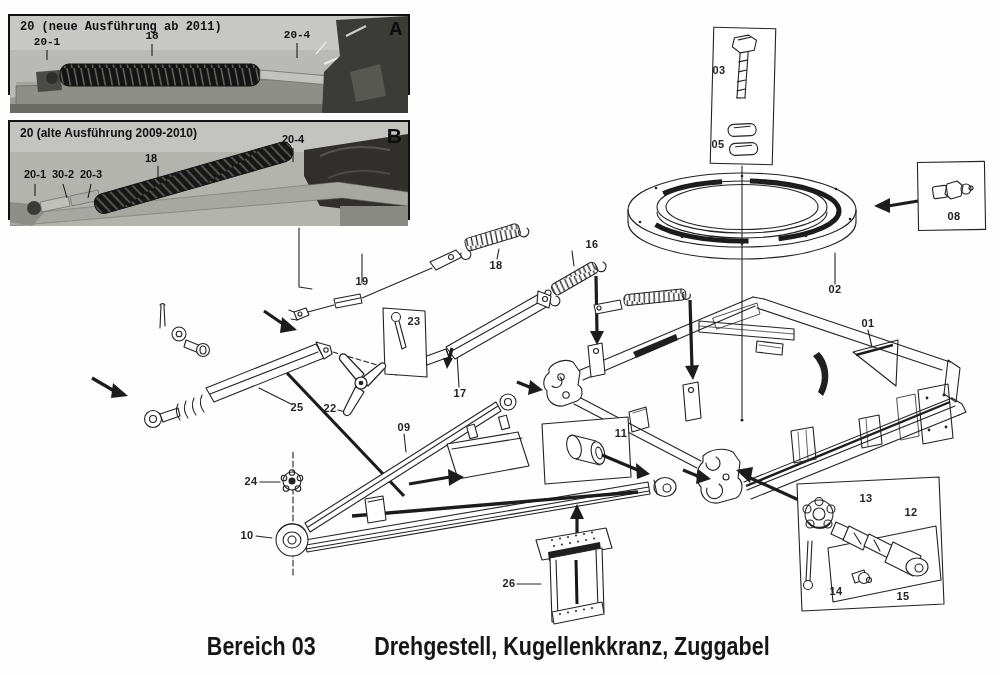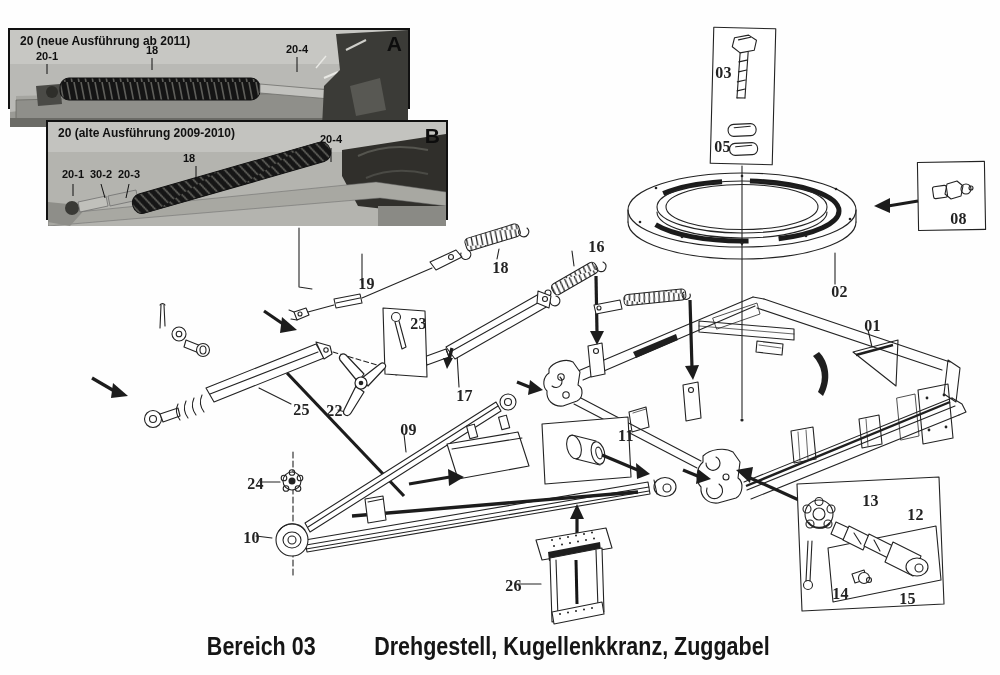--- a/index.html
+++ b/index.html
@@ -3,22 +3,22 @@
 <meta charset="utf-8">
 <style>
   html,body{margin:0;padding:0;background:#e8e8e8;font-family:"Liberation Sans",sans-serif;}
   #canvas{position:relative;width:1000px;height:675px;background:#fefefe;overflow:hidden;margin:0 auto;}
   #mainsvg{position:absolute;left:0;top:0;}
   .ln{stroke:#232323;fill:none;stroke-width:1.1;stroke-linecap:round;stroke-linejoin:round;}
   .wh{fill:#ffffff;stroke:#232323;stroke-width:1.1;stroke-linejoin:round;}
   .dk{fill:#1f1f1f;stroke:none;}
   .arrow{fill:#1c1c1c;stroke:none;}
   .ashaft{stroke:#1c1c1c;fill:none;stroke-width:3.2;stroke-linecap:butt;}
-  .part-label{position:absolute;width:26px;margin-left:-13px;margin-top:-7px;text-align:right;
-    font-size:16px;font-weight:bold;color:#232323;letter-spacing:.4px;white-space:nowrap;font-family:Liberation Serif, serif;}
+  .part-label{position:absolute;width:26px;margin-left:-13px;margin-top:-7px;text-align:center;
+    font-size:11px;font-weight:bold;color:#232323;letter-spacing:.4px;white-space:nowrap;}
   .inset{position:absolute;border:2px solid #111;box-sizing:border-box;background:#b9b9b5;}
   .inset svg{position:absolute;left:0;top:0;}
   .inset .caption{position:absolute;font-size:12.5px;font-weight:bold;color:#101010;white-space:nowrap;
     transform:scaleX(.96);transform-origin:left;}
   .inset .ilabel{position:absolute;font-size:11px;font-weight:bold;color:#101010;white-space:nowrap;
     transform:translateX(-50%);}
   .inset .corner{position:absolute;right:6px;top:2px;font-size:21px;font-weight:bold;color:#0d0d0d;}
   #title{position:absolute;left:0;right:0;top:632px;text-align:center;color:#161616;
     font-size:25px;font-weight:bold;white-space:nowrap;}
   #title .t{display:inline-block;transform:scaleX(.86);}
@@ -391,21 +391,21 @@
         <path class="arrow" d="M282,317 L280,333 L297,330 Z"></path>
       <path class="ashaft" d="M517,382 L532,388" stroke-width="2.8"></path>
         <path class="arrow" d="M530,380 L528,395 L543,390 Z"></path>
       <path class="ashaft" d="M409,484 L450,477"></path>
         <path class="arrow" d="M448,469 L449,486 L464,477 Z"></path>
       <path class="ashaft" d="M683,470 L700,477" stroke-width="2.8"></path>
         <path class="arrow" d="M698,469 L696,484 L711,479 Z"></path>
     </g>
   </svg>
 
-  <div class="inset" style="left:8px;top:28px;width:402px;height:81px;">
+  <div class="inset" style="left:8px;top:14px;width:402px;height:81px;font-family:Liberation Mono, monospace;">
     <svg width="398" height="97" viewBox="0 0 398 97">
       <defs>
         <pattern id="coilPA" width="7" height="26" patternUnits="userSpaceOnUse">
           <rect width="7" height="26" fill="#141414"></rect>
           <line x1="1" y1="0" x2="6" y2="26" stroke="#5e5e5a" stroke-width="1.6"></line>
         </pattern>
       </defs>
       <rect width="398" height="97" fill="#b9b9b5"></rect>
       <rect width="398" height="34" fill="#c7c7c3"></rect>
       <polygon points="0,82 70,74 90,97 0,97" fill="#9a9a95"></polygon>
@@ -431,21 +431,21 @@
         <line x1="287" y1="27" x2="287" y2="42"></line>
       </g>
     </svg>
     <div class="caption" style="left:10px;top:4px;">20 (neue Ausführung ab 2011)</div>
     <div class="ilabel" style="left:37px;top:20px;">20-1</div>
     <div class="ilabel" style="left:142px;top:14px;">18</div>
     <div class="ilabel" style="left:287px;top:13px;">20-4</div>
     <div class="corner">A</div>
   </div>
 
-  <div class="inset" style="left:8px;top:120px;width:402px;height:100px;margin-left:38px;">
+  <div class="inset" style="left:8px;top:120px;width:402px;height:100px;">
     <svg width="398" height="104" viewBox="0 0 398 104">
       <defs>
         <pattern id="coilPB" width="7" height="24" patternUnits="userSpaceOnUse" patternTransform="rotate(-16)">
           <rect width="7" height="24" fill="#161616"></rect>
           <line x1="1" y1="0" x2="6" y2="24" stroke="#60605b" stroke-width="1.6"></line>
         </pattern>
       </defs>
       <rect width="398" height="104" fill="#b4b4af"></rect>
       <rect width="398" height="30" fill="#c3c3bf"></rect>
       <polygon points="294,28 398,12 398,94 310,84 294,54" fill="#302f2b"></polygon>

